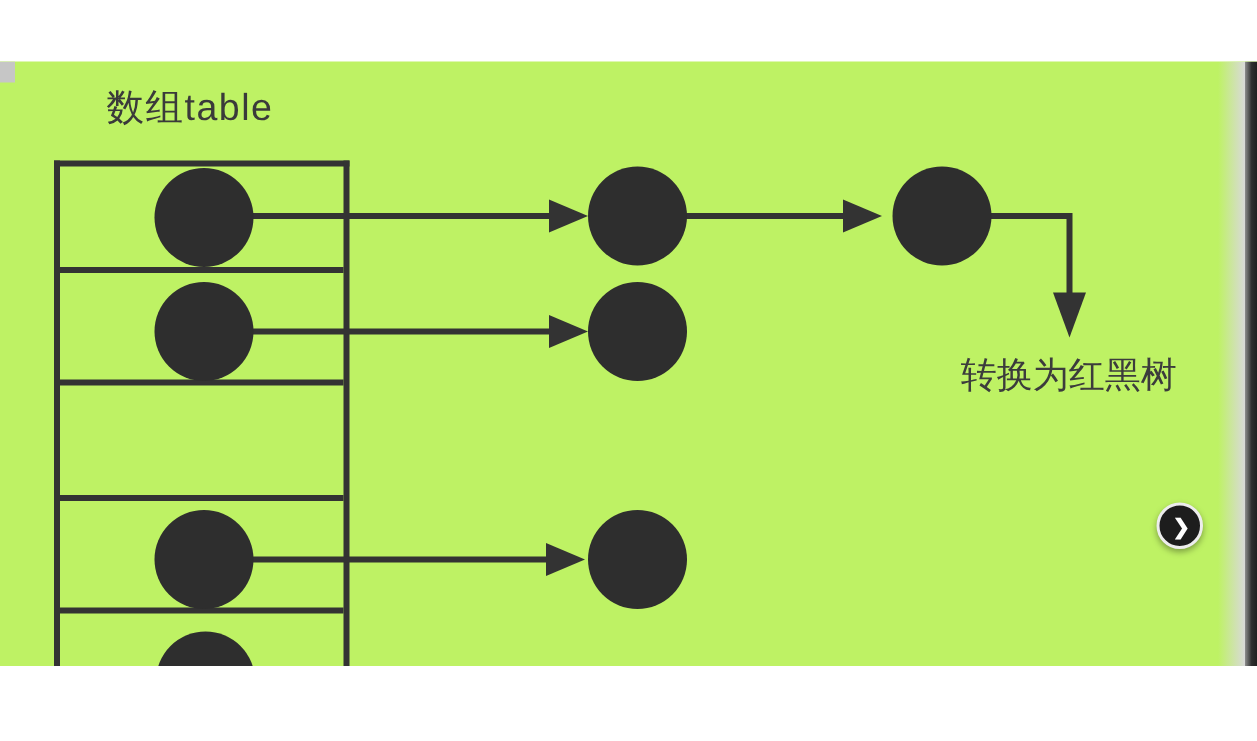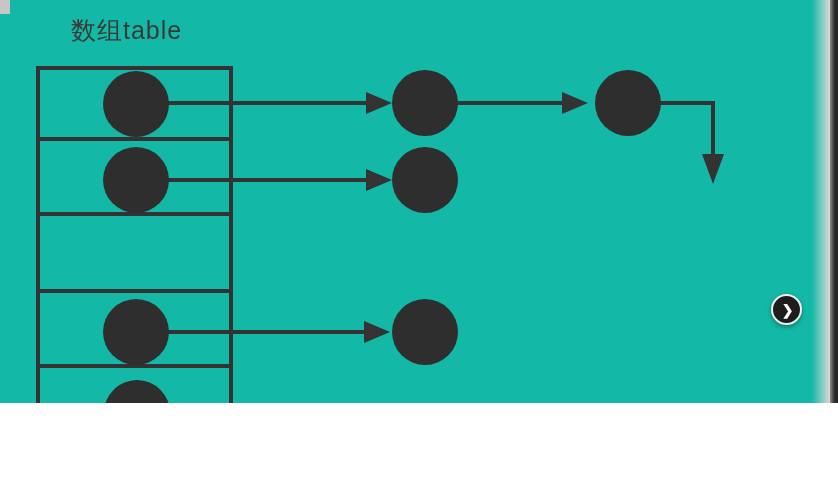--- a/index.html
+++ b/index.html
@@ -1,22 +1,23 @@
 <!DOCTYPE html>
 <html><head>
 <meta charset="utf-8">
 <style>
   html, body { margin: 0; padding: 0; background: #ffffff; }
   .stage {
     position: relative;
     width: 838px; height: 403px;
-    background: #14b8a6;
+    background: #bef264;
     overflow: hidden;
     font-family: "Liberation Sans", "DejaVu Sans", sans-serif;
     color: #3c3c3c;
+    margin-top: 41px;
   }
   .corner-mark {
     position: absolute; left: 0; top: 0;
     width: 10px; height: 14px;
     background: #c6c6c6;
   }
   .title {
     position: absolute; left: 71px; top: 14px;
     font-size: 25px; font-weight: 500; letter-spacing: 1px;
     color: #3a3a3a; white-space: nowrap;
@@ -138,20 +139,21 @@
   <div class="entry e3"></div>
   <div class="entry e4"></div>
 
   <div class="node n1"></div>
   <div class="node n2"></div>
   <div class="node n3"></div>
   <div class="node n4"></div>
 
 
   <div class="annotation">
+    <div>转换为红黑树</div>
   </div>
 
   <div class="watermark"></div>
 
   <div class="edge-shade"></div>
   <div class="edge-bar"></div>
 
   <button class="next-btn">
     <span>❯</span>
   </button>

